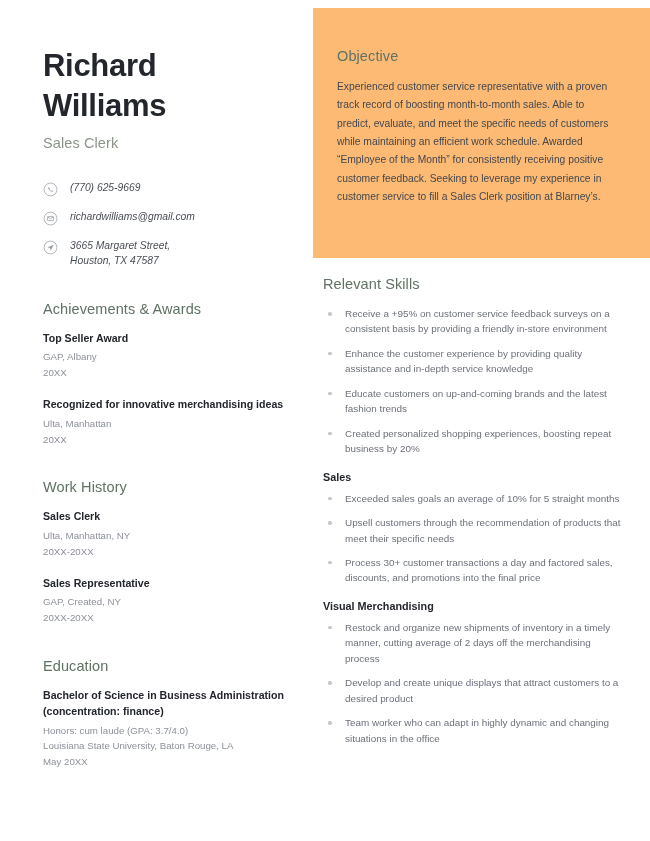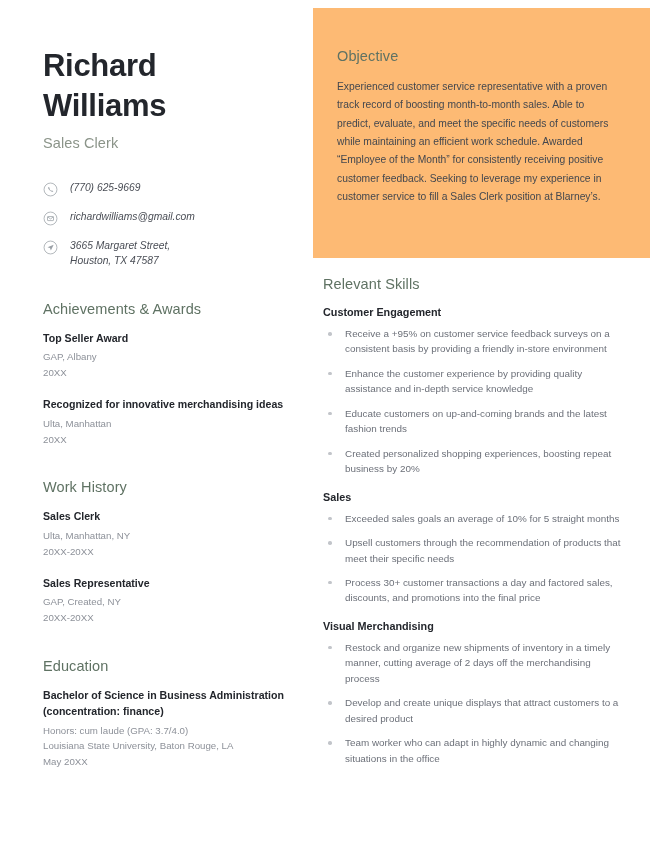--- a/index.html
+++ b/index.html
@@ -265,21 +265,20 @@
         <div class="entry-line">May 20XX</div>
       </div>
     </div>
 
   </div>
 
   <div class="right-col">
     <div class="section-title">Relevant Skills</div>
 
     <div class="skill-group">
-      <div class="skill-group-title">Customer Engagement</div>
       <ul class="bullets">
         <li>Receive a +95% on customer service feedback surveys on a consistent basis by providing a friendly in-store environment</li>
         <li>Enhance the customer experience by providing quality assistance and in-depth service knowledge</li>
         <li>Educate customers on up-and-coming brands and the latest fashion trends</li>
         <li>Created personalized shopping experiences, boosting repeat business by 20%</li>
       </ul>
     </div>
 
     <div class="skill-group">
       <div class="skill-group-title">Sales</div>

